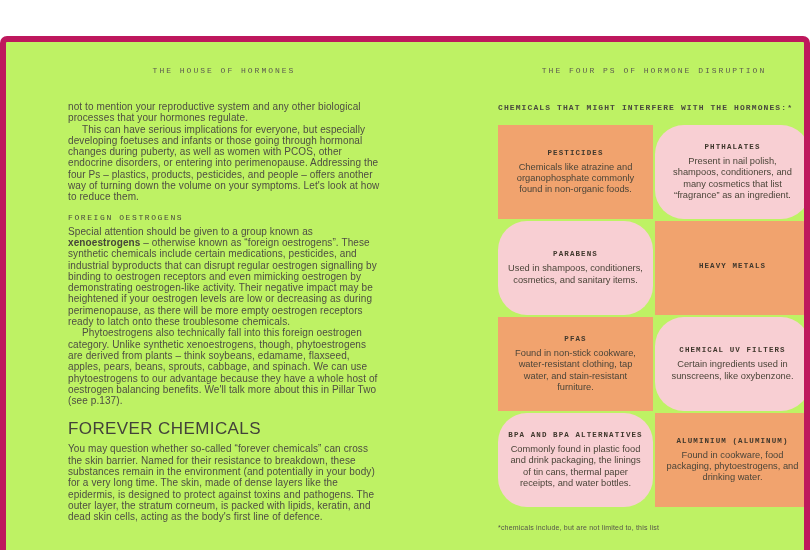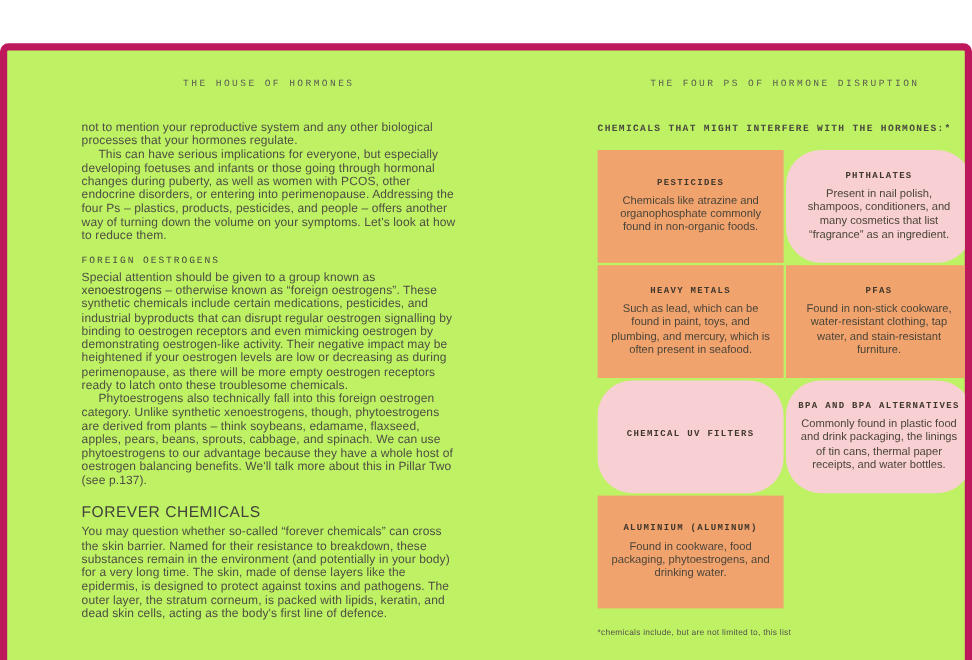--- a/index.html
+++ b/index.html
@@ -31,32 +31,32 @@
 
   .body-col{margin-top:26px;}
   .para{
     margin:0;
     font-size:10px;
     line-height:11.3px;
     letter-spacing:0.1px;
     color:#4e4d43;
   }
   .para.indent{text-indent:14px;}
-  .para strong{font-weight:400;color:#45443a;}
+  .para strong{font-weight:700;color:#45443a;}
 
   .mono-heading{
     margin:10px 0 4px 0;
     font-family:"Liberation Mono", monospace;
     font-size:8px;font-weight:400;
     letter-spacing:1.6px;
     color:#4a493f;
   }
   .big-heading{
     margin:13px 0 4px 0;
-    font-size:13px;font-weight:400;
+    font-size:17px;font-weight:400;
     letter-spacing:0.4px;
     color:#43423a;
   }
 
   .table-title{
     margin-top:28px;
     font-family:"Liberation Mono", monospace;
     font-size:8px;font-weight:700;
     letter-spacing:1.1px;
     color:#4a493f;
@@ -133,30 +133,34 @@
 
     <div class="grid">
       <div class="cell tone-orange">
         <div class="cell-title">PESTICIDES</div>
         <div class="cell-body">Chemicals like atrazine and organophosphate commonly found in non-organic foods.</div>
       </div>
       <div class="cell tone-pink">
         <div class="cell-title">PHTHALATES</div>
         <div class="cell-body">Present in nail polish, shampoos, conditioners, and many cosmetics that list “fragrance” as an ingredient.</div>
       </div>
+      <div class="cell tone-pink">
+        <div class="cell-title">PARABENS</div>
+        <div class="cell-body">Used in shampoos, conditioners, cosmetics, and sanitary items.</div>
+      </div>
       <div class="cell tone-orange">
         <div class="cell-title">HEAVY METALS</div>
-        <div class="cell-body">Such as lead, which can be found in paint, toys, and plumbing, and mercury, which is often present in seafood.</div>
       </div>
       <div class="cell tone-orange">
         <div class="cell-title">PFAS</div>
         <div class="cell-body">Found in non-stick cookware, water-resistant clothing, tap water, and stain-resistant furniture.</div>
       </div>
       <div class="cell tone-pink">
         <div class="cell-title">CHEMICAL UV FILTERS</div>
+        <div class="cell-body">Certain ingredients used in sunscreens, like oxybenzone.</div>
       </div>
       <div class="cell tone-pink">
         <div class="cell-title">BPA AND BPA ALTERNATIVES</div>
         <div class="cell-body">Commonly found in plastic food and drink packaging, the linings of tin cans, thermal paper receipts, and water bottles.</div>
       </div>
       <div class="cell tone-orange">
         <div class="cell-title">ALUMINIUM (ALUMINUM)</div>
         <div class="cell-body">Found in cookware, food packaging, phytoestrogens, and drinking water.</div>
       </div>
     </div>

